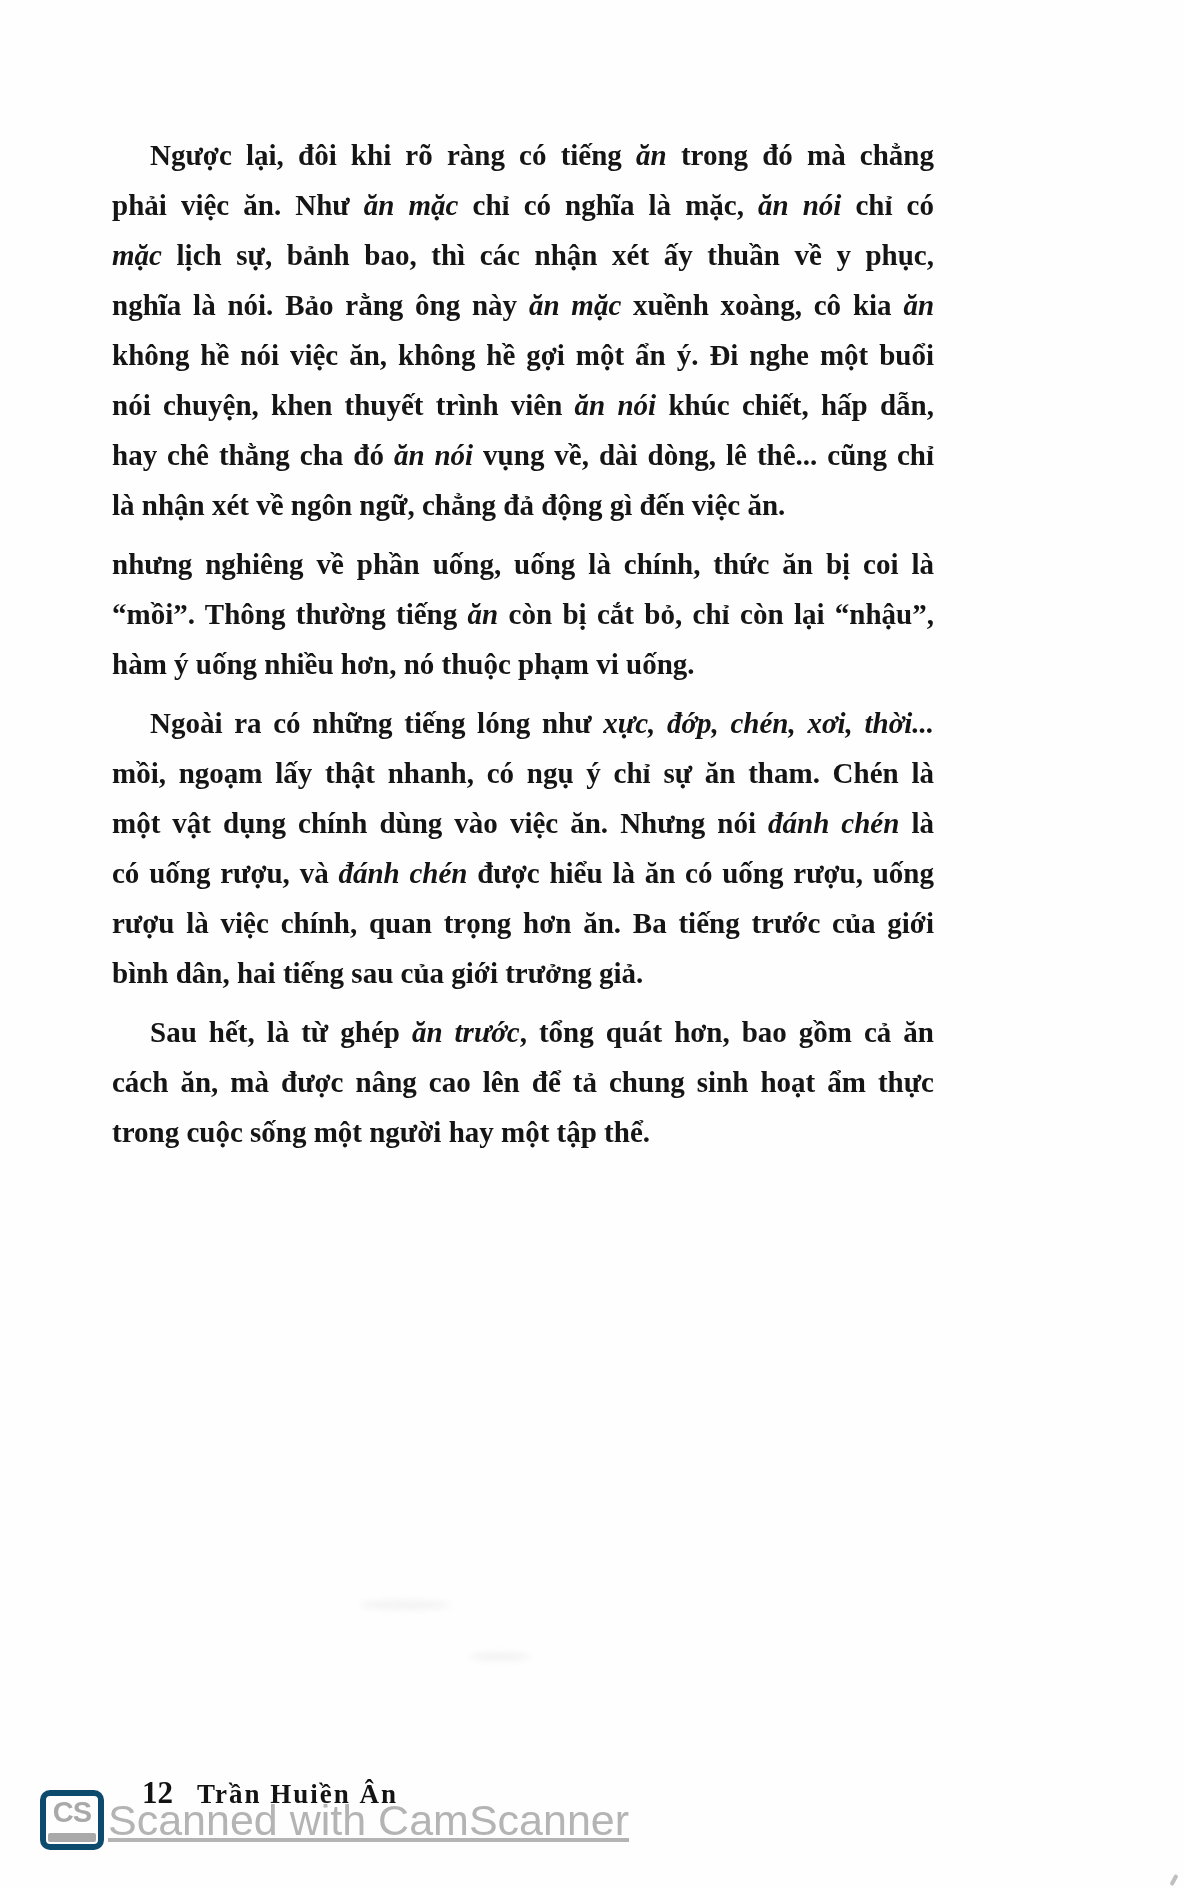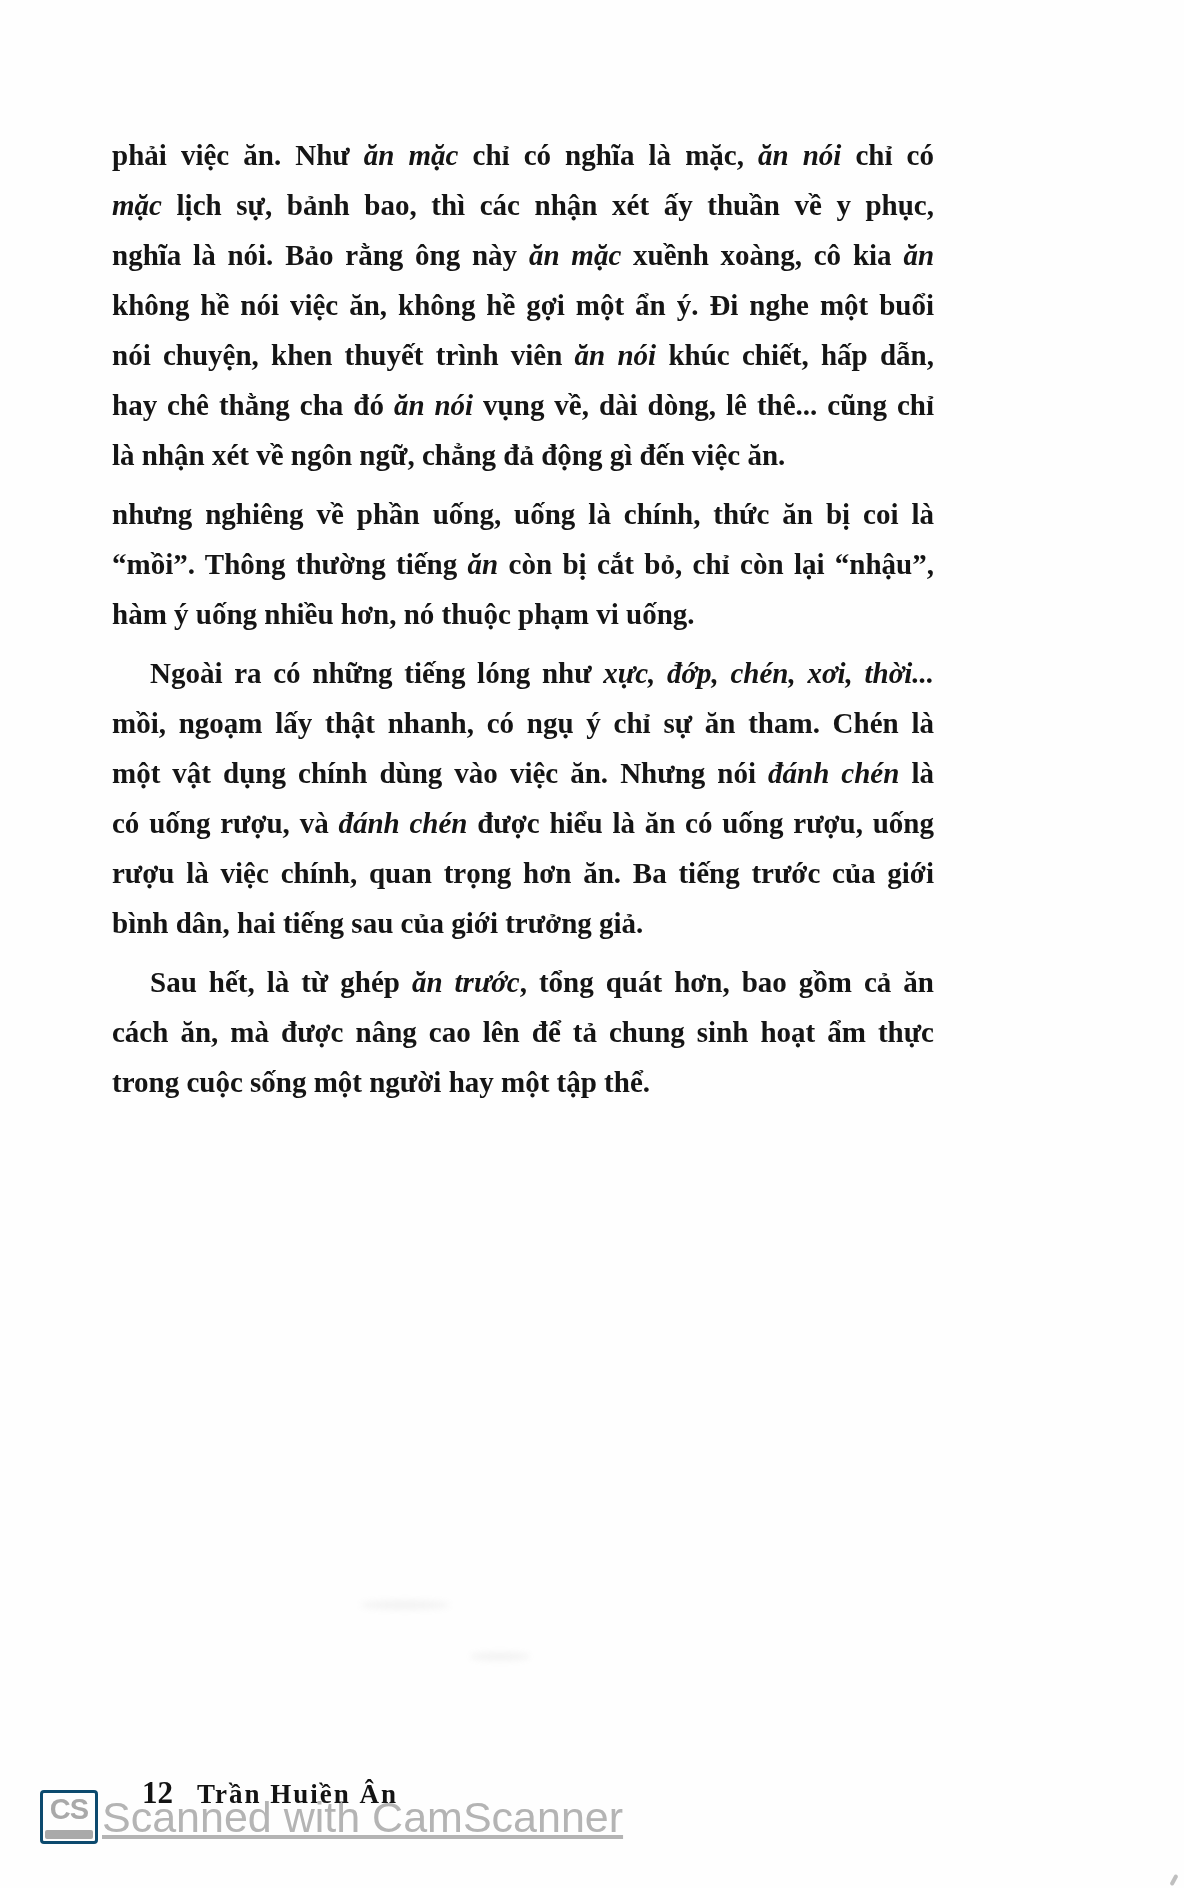--- a/index.html
+++ b/index.html
@@ -25,21 +25,21 @@
     position:absolute;left:142px;top:1775px;z-index:3;
     display:flex;align-items:baseline;gap:24px;color:#131313;
   }
   .page-number{font:700 31px "Liberation Serif",serif;}
   .author-name{font:700 27px "Liberation Serif",serif;letter-spacing:2px;}
   
   .watermark{
     position:absolute;left:40px;top:1790px;z-index:2;
     display:flex;align-items:center;color:#b4b4b4;
   }
-  .cs-logo{position:relative;width:52px;height:48px;border:3px solid #0c4a6e;border-radius:4px;flex:0 0 auto;}
+  .cs-logo{position:relative;width:52px;height:48px;border:6px solid #0c4a6e;border-radius:10px;flex:0 0 auto;}
   .cs-text{
     position:absolute;top:0px;left:0;right:0;text-align:center;
     font:700 29px "Liberation Sans",sans-serif;color:#a9a9a9;letter-spacing:-1px;
   }
   .cs-base{position:absolute;left:2px;right:2px;bottom:2px;height:9px;background:#a9a9a9;border-radius:2px;}
   .wm-label{font:400 43px "Liberation Sans",sans-serif;margin-left:4px;white-space:nowrap;text-decoration:underline;}
   
   .smudge{position:absolute;background:#9a9a9a;border-radius:50%;filter:blur(3px);opacity:.10;}
   .smudge.s1{left:360px;top:1600px;width:90px;height:10px;}
   .smudge.s2{left:470px;top:1652px;width:60px;height:9px;}
@@ -48,20 +48,21 @@
     background:#8a8a8a;opacity:.55;transform:rotate(28deg);border-radius:2px;
   }
 </style>
 </head>
 <body>
 
 <div class="scan-page">
 
   <div class="text-block" style="color: rgb(21, 21, 21);">
       <div class="paragraph">
+        <div class="line first"><span>Ngược lại, đôi khi rõ ràng có tiếng </span><span class="it">ăn</span><span> trong đó mà chẳng</span></div>
         <div class="line"><span>phải việc ăn. Như </span><span class="it">ăn mặc</span><span> chỉ có nghĩa là mặc, </span><span class="it">ăn nói</span><span> chỉ có</span></div>
         <div class="line"><span class="it">mặc</span><span> lịch sự, bảnh bao, thì các nhận xét ấy thuần về y phục,</span></div>
         <div class="line"><span>nghĩa là nói. Bảo rằng ông này </span><span class="it">ăn mặc</span><span> xuềnh xoàng, cô kia </span><span class="it">ăn</span></div>
         <div class="line"><span>không hề nói việc ăn, không hề gợi một ẩn ý. Đi nghe một buổi</span></div>
         <div class="line"><span>nói chuyện, khen thuyết trình viên </span><span class="it">ăn nói</span><span> khúc chiết, hấp dẫn,</span></div>
         <div class="line"><span>hay chê thằng cha đó </span><span class="it">ăn nói</span><span> vụng về, dài dòng, lê thê... cũng chỉ</span></div>
         <div class="line last"><span>là nhận xét về ngôn ngữ, chẳng đả động gì đến việc ăn.</span></div>
       </div>
       <div class="paragraph">
         <div class="line"><span>nhưng nghiêng về phần uống, uống là chính, thức ăn bị coi là</span></div>

